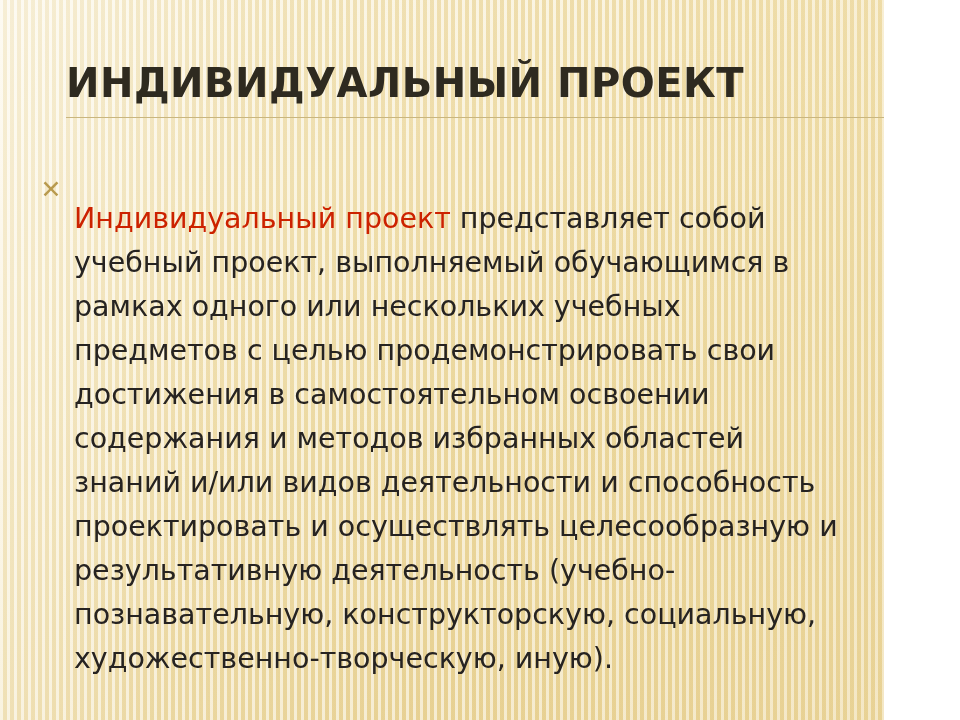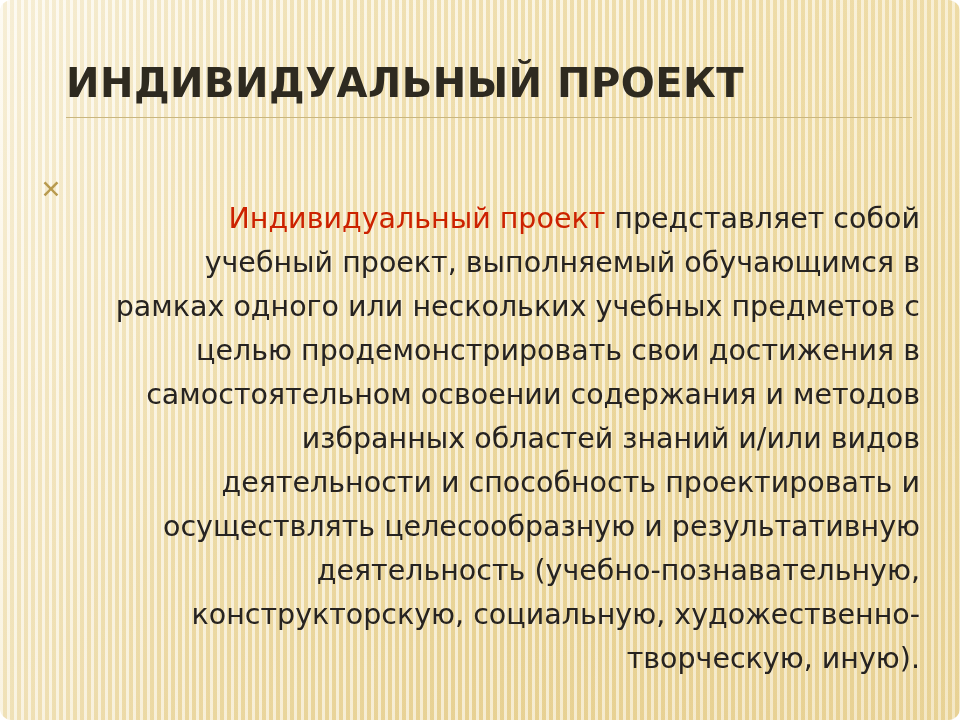--- a/index.html
+++ b/index.html
@@ -8,34 +8,33 @@
   }
   body {
     width: 960px;
     height: 720px;
     overflow: hidden;
     font-family: "Liberation Sans", sans-serif;
   }
 
   .slide {
     position: relative;
-    width: 960px;
+    width: 884px;
     height: 720px;
     box-sizing: border-box;
     background:
       repeating-linear-gradient(
         90deg,
         rgba(255,255,255,0.55) 0px,
         rgba(255,255,255,0.55) 3px,
         rgba(221,196,128,0.30) 3px,
         rgba(221,196,128,0.30) 7px
       ),
       linear-gradient(160deg, #f7ecc9 0%, #f4e4b4 35%, #efdca4 62%, #e9d294 100%);
     overflow: hidden;
-    border-radius: 12px;
   }
 
   
   .slide::after {
     content: "";
     position: absolute;
     inset: 0;
     background: linear-gradient(100deg,
       rgba(255,255,255,0.45) 0%,
       rgba(255,255,255,0.10) 28%,
@@ -98,23 +97,22 @@
     text-align: center;
     user-select: none;
   }
 
   .bullet-text {
     flex: 1 1 auto;
     font-family: "DejaVu Sans", sans-serif;
     font-size: 28.5px;
     line-height: 44px;
     color: #262321;
-    text-align: right;
+    text-align: left;
     max-width: 845px;
-    margin-left: 28px;
   }
 
   .accent {
     color: #cc2200;
   }
 </style>
 </head>
 <body>
 
 <div class="slide">

